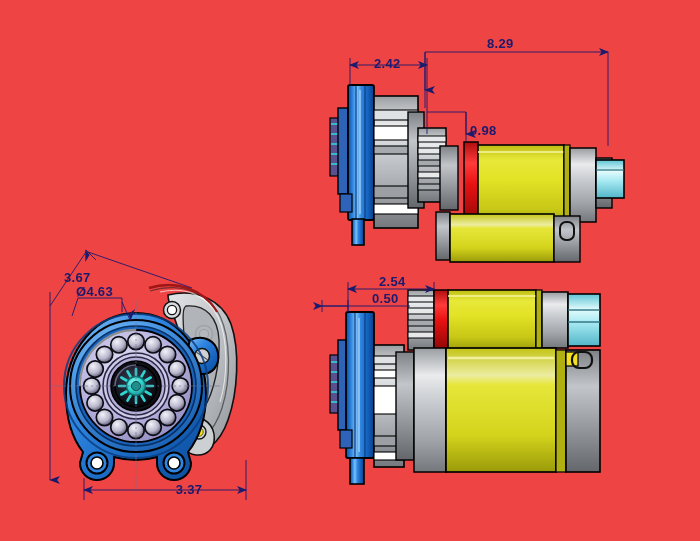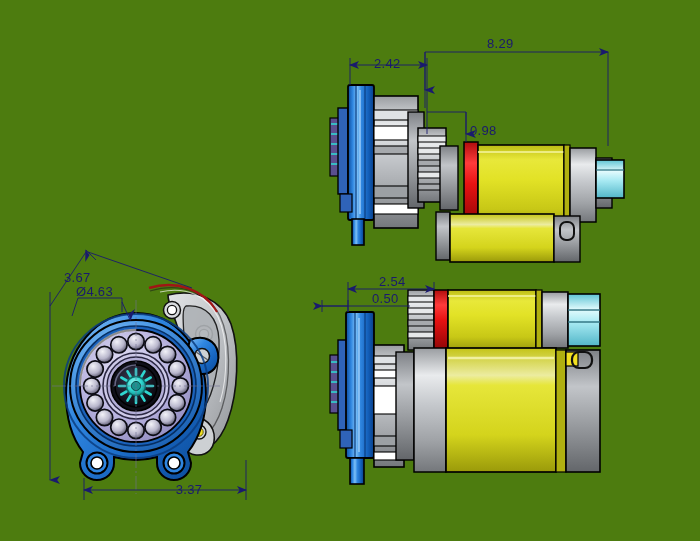--- a/index.html
+++ b/index.html
@@ -4,21 +4,22 @@
 <style>
   html,body{margin:0;padding:0;background:#fff;}
   body{
     width:700px;height:541px;
     font-family:"Liberation Sans", sans-serif;
     overflow:hidden;
     position:relative;
   }
   #sheet{
     position:absolute;left:0;top:0;width:700px;height:541px;
-    background:#4d7c0f;
+    background:#ef4444;
+    font-weight:bold;
   }
   svg.cad{position:absolute;left:0;top:0;width:700px;height:541px;}
   .dimtext{
     font-family:"Liberation Sans", sans-serif;
     font-size:13px;
     fill:#1a1a6e;
     letter-spacing:0.3px;
   }
 </style>
 </head>

